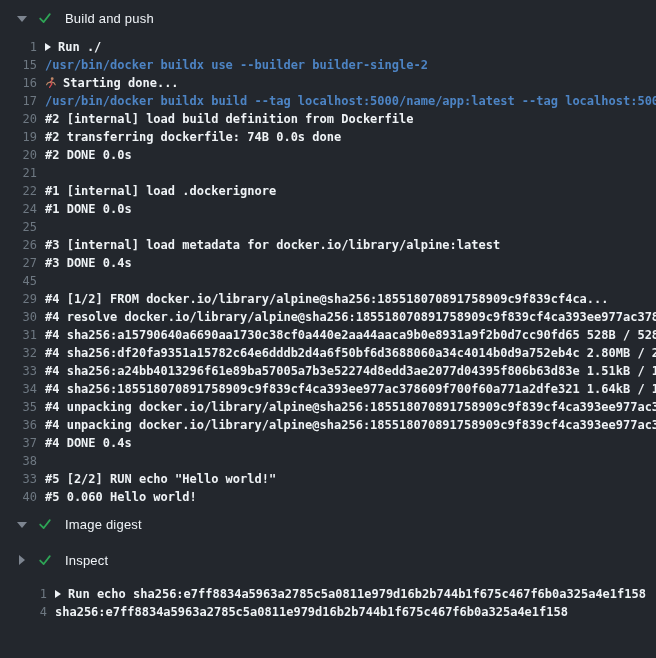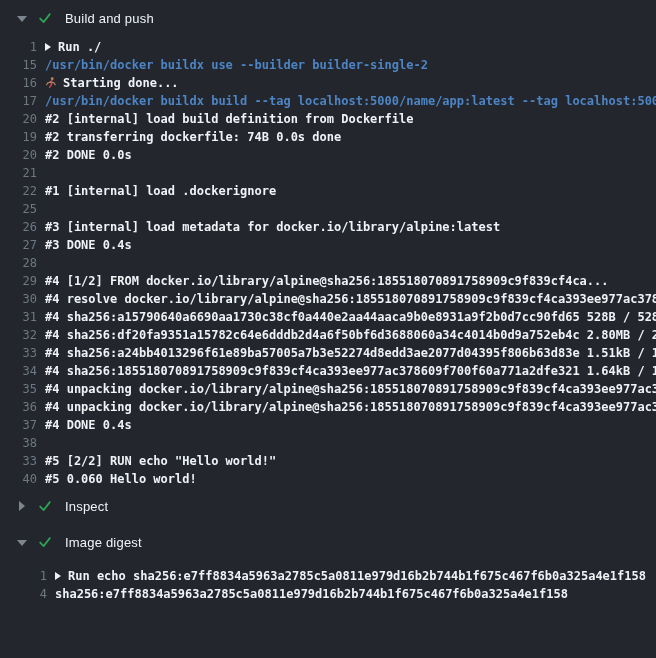--- a/index.html
+++ b/index.html
@@ -72,52 +72,53 @@
               <circle cx="7.2" cy="1.7" r="1.4" fill="#bf8968"></circle>
               <path d="M6.9 3.3L5.2 5.3l1.7 1.5-2.3 3.6" stroke="#d6494f" stroke-width="1.3" fill="none" stroke-linecap="round"></path>
               <path d="M5.6 4.7l3.3 1 1.3 2.1M5.3 5.1L2.7 5.9l-1.1 1.9" stroke="#bf8968" stroke-width="1.1" fill="none" stroke-linecap="round"></path>
             </svg></span><span class="msg">Starting done...</span></span></div>
       <div class="log-line cmd"><span class="num">17</span><span class="text"><span class="msg">/usr/bin/docker buildx build --tag localhost:5000/name/app:latest --tag localhost:5000/name/app:1.0.0</span></span></div>
       <div class="log-line"><span class="num">20</span><span class="text"><span class="msg">#2 [internal] load build definition from Dockerfile</span></span></div>
       <div class="log-line"><span class="num">19</span><span class="text"><span class="msg">#2 transferring dockerfile: 74B 0.0s done</span></span></div>
       <div class="log-line"><span class="num">20</span><span class="text"><span class="msg">#2 DONE 0.0s</span></span></div>
       <div class="log-line"><span class="num">21</span><span class="text"><span class="msg"></span></span></div>
       <div class="log-line"><span class="num">22</span><span class="text"><span class="msg">#1 [internal] load .dockerignore</span></span></div>
+      <div class="log-line"><span class="num">24</span><span class="text"><span class="msg">#1 DONE 0.0s</span></span></div>
       <div class="log-line"><span class="num">25</span><span class="text"><span class="msg"></span></span></div>
       <div class="log-line"><span class="num">26</span><span class="text"><span class="msg">#3 [internal] load metadata for docker.io/library/alpine:latest</span></span></div>
       <div class="log-line"><span class="num">27</span><span class="text"><span class="msg">#3 DONE 0.4s</span></span></div>
-      <div class="log-line"><span class="num">28</span><span class="text"><span class="msg"></span></span></div>
+      <div class="log-line"><span class="num">45</span><span class="text"><span class="msg"></span></span></div>
       <div class="log-line"><span class="num">29</span><span class="text"><span class="msg">#4 [1/2] FROM docker.io/library/alpine@sha256:185518070891758909c9f839cf4ca...</span></span></div>
       <div class="log-line"><span class="num">30</span><span class="text"><span class="msg">#4 resolve docker.io/library/alpine@sha256:185518070891758909c9f839cf4ca393ee977ac378609f700f60a771a2dfe321</span></span></div>
       <div class="log-line"><span class="num">31</span><span class="text"><span class="msg">#4 sha256:a15790640a6690aa1730c38cf0a440e2aa44aaca9b0e8931a9f2b0d7cc90fd65 528B / 528B</span></span></div>
       <div class="log-line"><span class="num">32</span><span class="text"><span class="msg">#4 sha256:df20fa9351a15782c64e6dddb2d4a6f50bf6d3688060a34c4014b0d9a752eb4c 2.80MB / 2.80MB</span></span></div>
       <div class="log-line"><span class="num">33</span><span class="text"><span class="msg">#4 sha256:a24bb4013296f61e89ba57005a7b3e52274d8edd3ae2077d04395f806b63d83e 1.51kB / 1.51kB</span></span></div>
       <div class="log-line"><span class="num">34</span><span class="text"><span class="msg">#4 sha256:185518070891758909c9f839cf4ca393ee977ac378609f700f60a771a2dfe321 1.64kB / 1.64kB</span></span></div>
       <div class="log-line"><span class="num">35</span><span class="text"><span class="msg">#4 unpacking docker.io/library/alpine@sha256:185518070891758909c9f839cf4ca393ee977ac378</span></span></div>
       <div class="log-line"><span class="num">36</span><span class="text"><span class="msg">#4 unpacking docker.io/library/alpine@sha256:185518070891758909c9f839cf4ca393ee977ac378</span></span></div>
       <div class="log-line"><span class="num">37</span><span class="text"><span class="msg">#4 DONE 0.4s</span></span></div>
       <div class="log-line"><span class="num">38</span><span class="text"><span class="msg"></span></span></div>
       <div class="log-line"><span class="num">33</span><span class="text"><span class="msg">#5 [2/2] RUN echo "Hello world!"</span></span></div>
       <div class="log-line"><span class="num">40</span><span class="text"><span class="msg">#5 0.060 Hello world!</span></span></div>
     </div>
     <div class="section-header">
+      <span class="caret caret-down"></span>
+      <span class="status-check">
+        <svg width="14" height="14" viewBox="0 0 16 16">
+          <path d="M2.5 8.6l4 4 7-9" fill="none" stroke="#2ea556" stroke-width="2" stroke-linecap="round" stroke-linejoin="round"></path>
+        </svg>
+      </span>
+      <span class="section-title">Image digest</span>
+    </div>
+    <div class="section-header">
       <span class="caret caret-right"></span>
       <span class="status-check">
         <svg width="14" height="14" viewBox="0 0 16 16">
           <path d="M2.5 8.6l4 4 7-9" fill="none" stroke="#2ea556" stroke-width="2" stroke-linecap="round" stroke-linejoin="round"></path>
         </svg>
       </span>
       <span class="section-title">Inspect</span>
     </div>
-    <div class="section-header">
-      <span class="caret caret-down"></span>
-      <span class="status-check">
-        <svg width="14" height="14" viewBox="0 0 16 16">
-          <path d="M2.5 8.6l4 4 7-9" fill="none" stroke="#2ea556" stroke-width="2" stroke-linecap="round" stroke-linejoin="round"></path>
-        </svg>
-      </span>
-      <span class="section-title">Image digest</span>
-    </div>
     <div class="log-block image-digest">
       <div class="log-line"><span class="num">1</span><span class="text"><span class="run-chevron"></span><span class="msg">Run echo sha256:e7ff8834a5963a2785c5a0811e979d16b2b744b1f675c467f6b0a325a4e1f158</span></span></div>
       <div class="log-line"><span class="num">4</span><span class="text"><span class="msg">sha256:e7ff8834a5963a2785c5a0811e979d16b2b744b1f675c467f6b0a325a4e1f158</span></span></div>
     </div>
   </div>
 
 </body></html>

